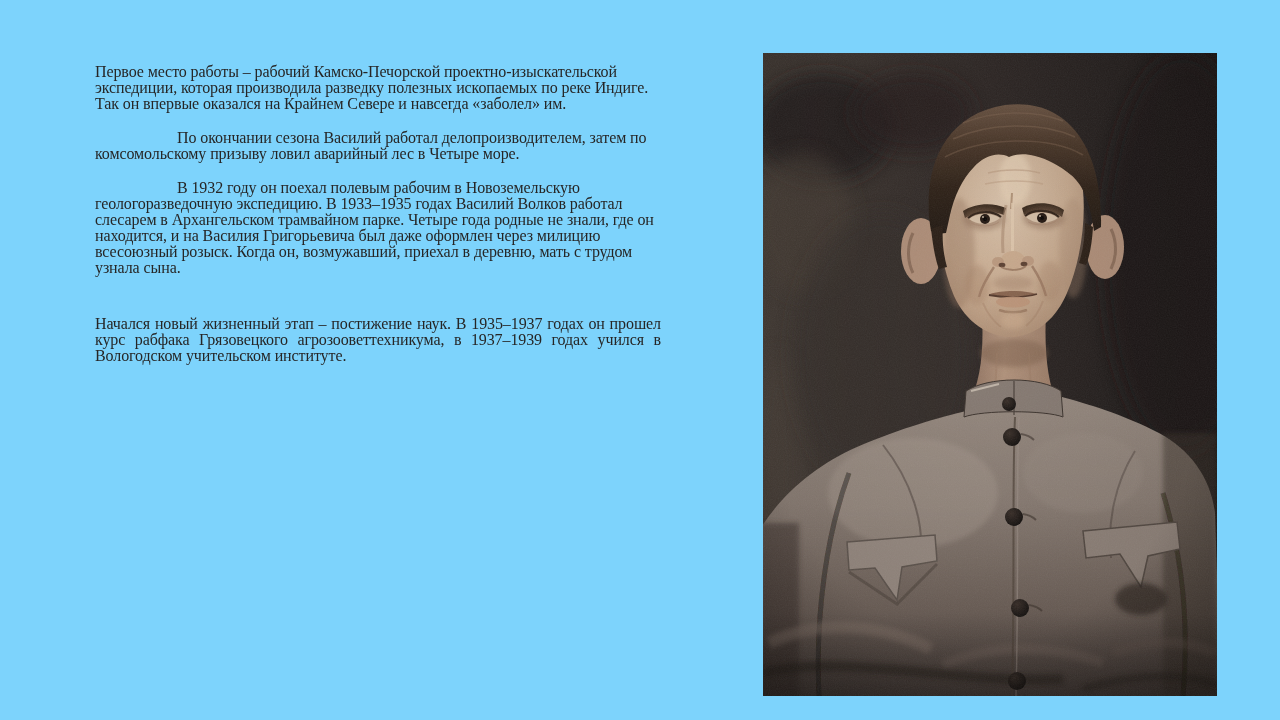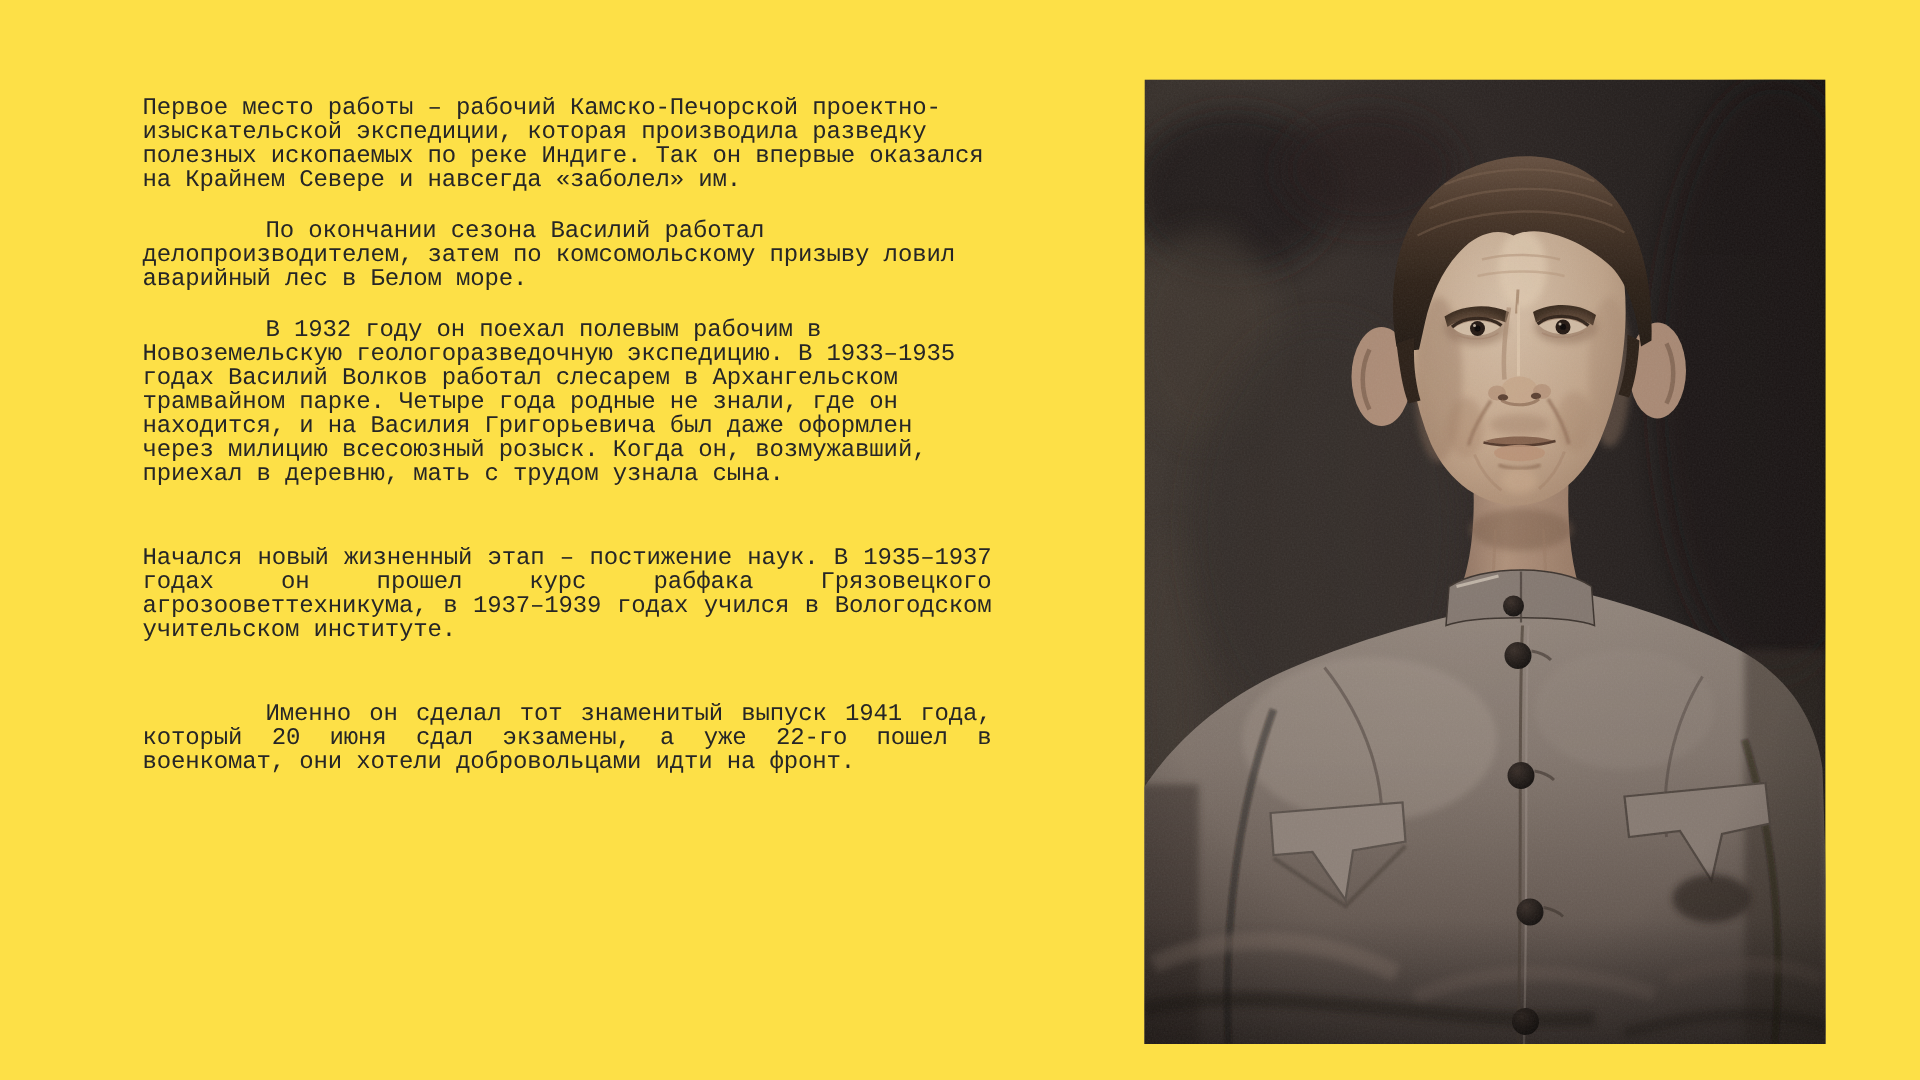--- a/index.html
+++ b/index.html
@@ -1,21 +1,21 @@
 <!DOCTYPE html>
 <html><head>
 <meta charset="utf-8">
 <style>
   html,body{margin:0;padding:0;background:#ffffff;}
   .slide{
     position:relative;
     width:1280px;height:720px;
-    background:#fde047;
+    background:#7dd3fc;
     overflow:hidden;
-    font-family:Liberation Mono, monospace;
+    font-family:Liberation Serif, serif;
   }
   .text-column{
     position:absolute;
     left:95px;top:64px;width:566px;
     color:#262626;
     font-size:16px;
     line-height:16px;
     letter-spacing:-0.1px;
   }
   .para{margin:0 0 18px 0;}
@@ -28,24 +28,23 @@
   }
   .photo-frame svg{display:block;}
 </style>
 </head>
 <body>
 
 <div class="slide">
 
   <div class="text-column">
     <p class="para align-left">Первое место работы – рабочий Камско-Печорской проектно-изыскательской экспедиции, которая производила разведку полезных ископаемых по реке Индиге. Так он впервые оказался на Крайнем Севере и навсегда «заболел» им.</p>
-    <p class="para align-left indent">По окончании сезона Василий работал делопроизводителем, затем по комсомольскому призыву ловил аварийный лес в Белом море.</p>
+    <p class="para align-left indent">По окончании сезона Василий работал делопроизводителем, затем по комсомольскому призыву ловил аварийный лес в Четыре море.</p>
     <p class="para align-left indent">В 1932 году он поехал полевым рабочим в Новоземельскую геологоразведочную экспедицию. В 1933–1935 годах Василий Волков работал слесарем в Архангельском трамвайном парке. Четыре года родные не знали, где он находится, и на Василия Григорьевича был даже оформлен через милицию всесоюзный розыск. Когда он, возмужавший, приехал в деревню, мать с трудом узнала сына.</p>
     <p class="para justify">Начался новый жизненный этап – постижение наук. В 1935–1937 годах он прошел курс рабфака Грязовецкого агрозооветтехникума, в 1937–1939 годах учился в Вологодском учительском институте.</p>
-    <p class="para justify indent">Именно он сделал тот знаменитый выпуск 1941 года, который 20 июня сдал экзамены, а уже 22-го пошел в военкомат, они хотели добровольцами идти на фронт.</p>
   </div>
 
   <div class="photo-frame">
     <svg width="454" height="643" viewBox="0 0 454 643" xmlns="http://www.w3.org/2000/svg">
       <defs>
         <linearGradient id="bgGrad" x1="0" y1="0" x2="1" y2="0">
           <stop offset="0" stop-color="#423a34"></stop>
           <stop offset="0.5" stop-color="#2e2725"></stop>
           <stop offset="1" stop-color="#1d1918"></stop>
         </linearGradient>

